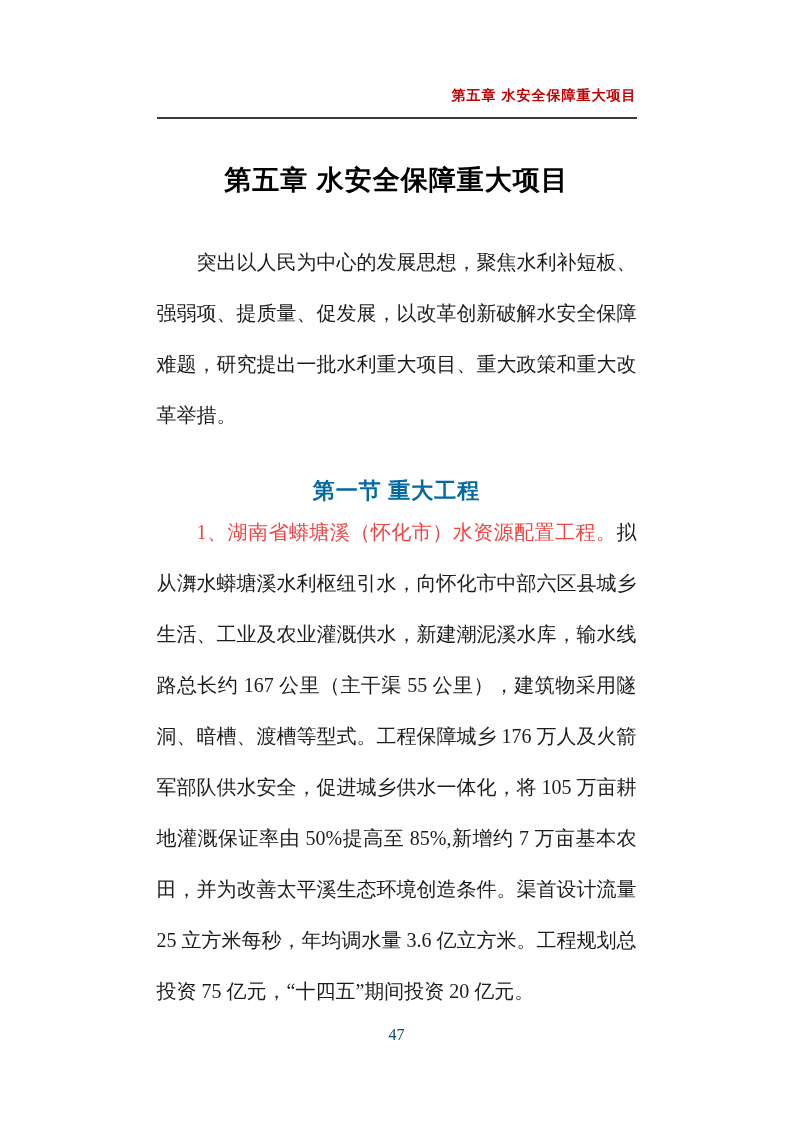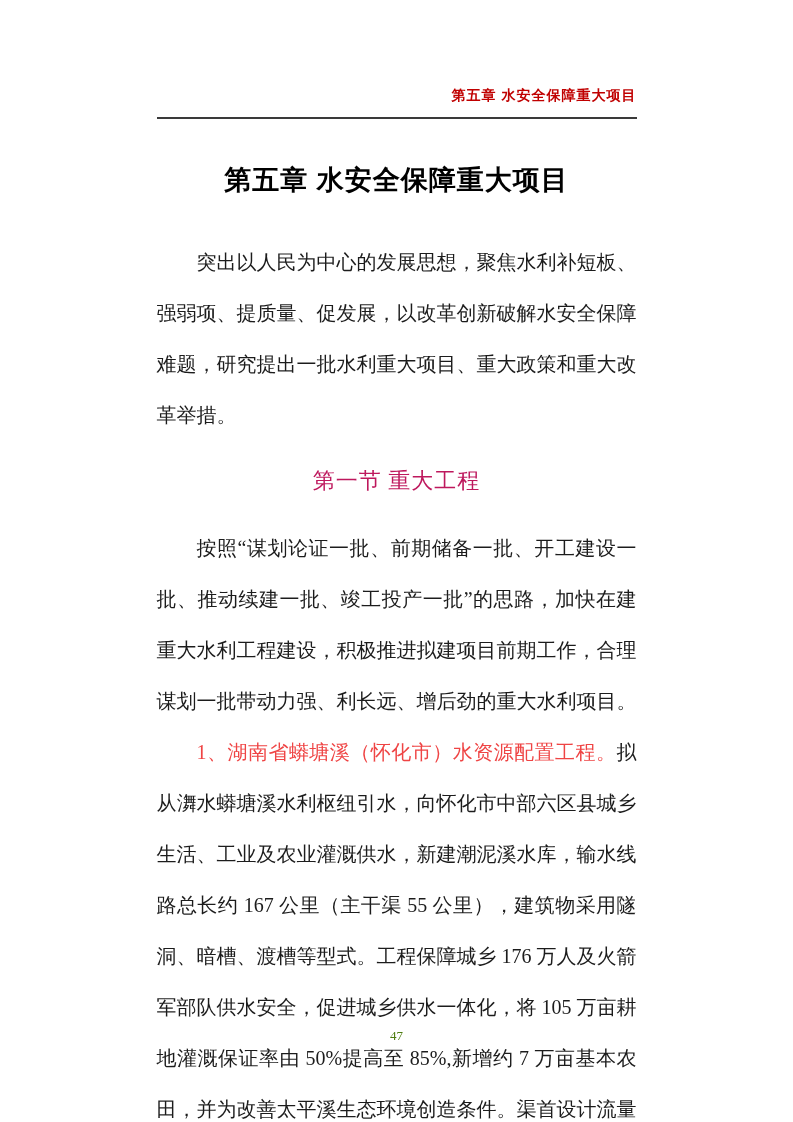--- a/index.html
+++ b/index.html
@@ -55,62 +55,61 @@
     line-height: 51px;
     text-align: justify;
     text-indent: 2em;
     color: #1c1c1c;
   }
   .intro-para {
     margin-top: 40px;
   }
   
   .section-heading {
-    margin: 24px 0 0 0;
+    margin: 34px 0 0 0;
     text-align: center;
-    font-weight: normal;
+    font-weight: bold;
     font-size: 22px;
     line-height: 32px;
-    color: #be185d;
+    color: #0369a1;
     letter-spacing: 1px;
   }
   .section-intro {
     margin-top: 26px;
   }
   .project-lead {
     font-weight: normal;
     color: #ef4444;
   }
   
   .page-number {
     position: absolute;
     left: 0;
     right: 0;
     bottom: 78px;
     text-align: center;
-    font-size: 13px;
-    color: #4d7c0f;
+    font-size: 16px;
+    color: #0c4a6e;
   }
 </style>
 </head>
 <body>
 
 <div class="page">
 
   <div class="running-header">
     <span class="running-header-text">第五章 水安全保障重大项目</span>
   </div>
   <div class="header-rule"></div>
 
   <h1 class="chapter-title">第五章 水安全保障重大项目</h1>
 
   <p class="body-para intro-para">突出以人民为中心的发展思想，聚焦水利补短板、强弱项、提质量、促发展，以改革创新破解水安全保障难题，研究提出一批水利重大项目、重大政策和重大改革举措。</p>
 
   <h2 class="section-heading">第一节 重大工程</h2>
 
-  <p class="body-para section-intro">按照“谋划论证一批、前期储备一批、开工建设一批、推动续建一批、竣工投产一批”的思路，加快在建重大水利工程建设，积极推进拟建项目前期工作，合理谋划一批带动力强、利长远、增后劲的重大水利项目。</p>
 
   <p class="body-para"><span class="project-lead">1、湖南省蟒塘溪（怀化市）水资源配置工程。</span><span>拟从㵲水蟒塘溪水利枢纽引水，向怀化市中部六区县城乡生活、工业及农业灌溉供水，新建潮泥溪水库，输水线路总长约 167 公里（主干渠 55 公里），建筑物采用隧洞、暗槽、渡槽等型式。工程保障城乡 176 万人及火箭军部队供水安全，促进城乡供水一体化，将 105 万亩耕地灌溉保证率由 50%提高至 85%,新增约 7 万亩基本农田，并为改善太平溪生态环境创造条件。渠首设计流量 25 立方米每秒，年均调水量 3.6 亿立方米。工程规划总投资 75 亿元，“十四五”期间投资 20 亿元。</span></p>
 
 
   <div class="page-number">47</div>
 
 </div>
 
 </body></html>

